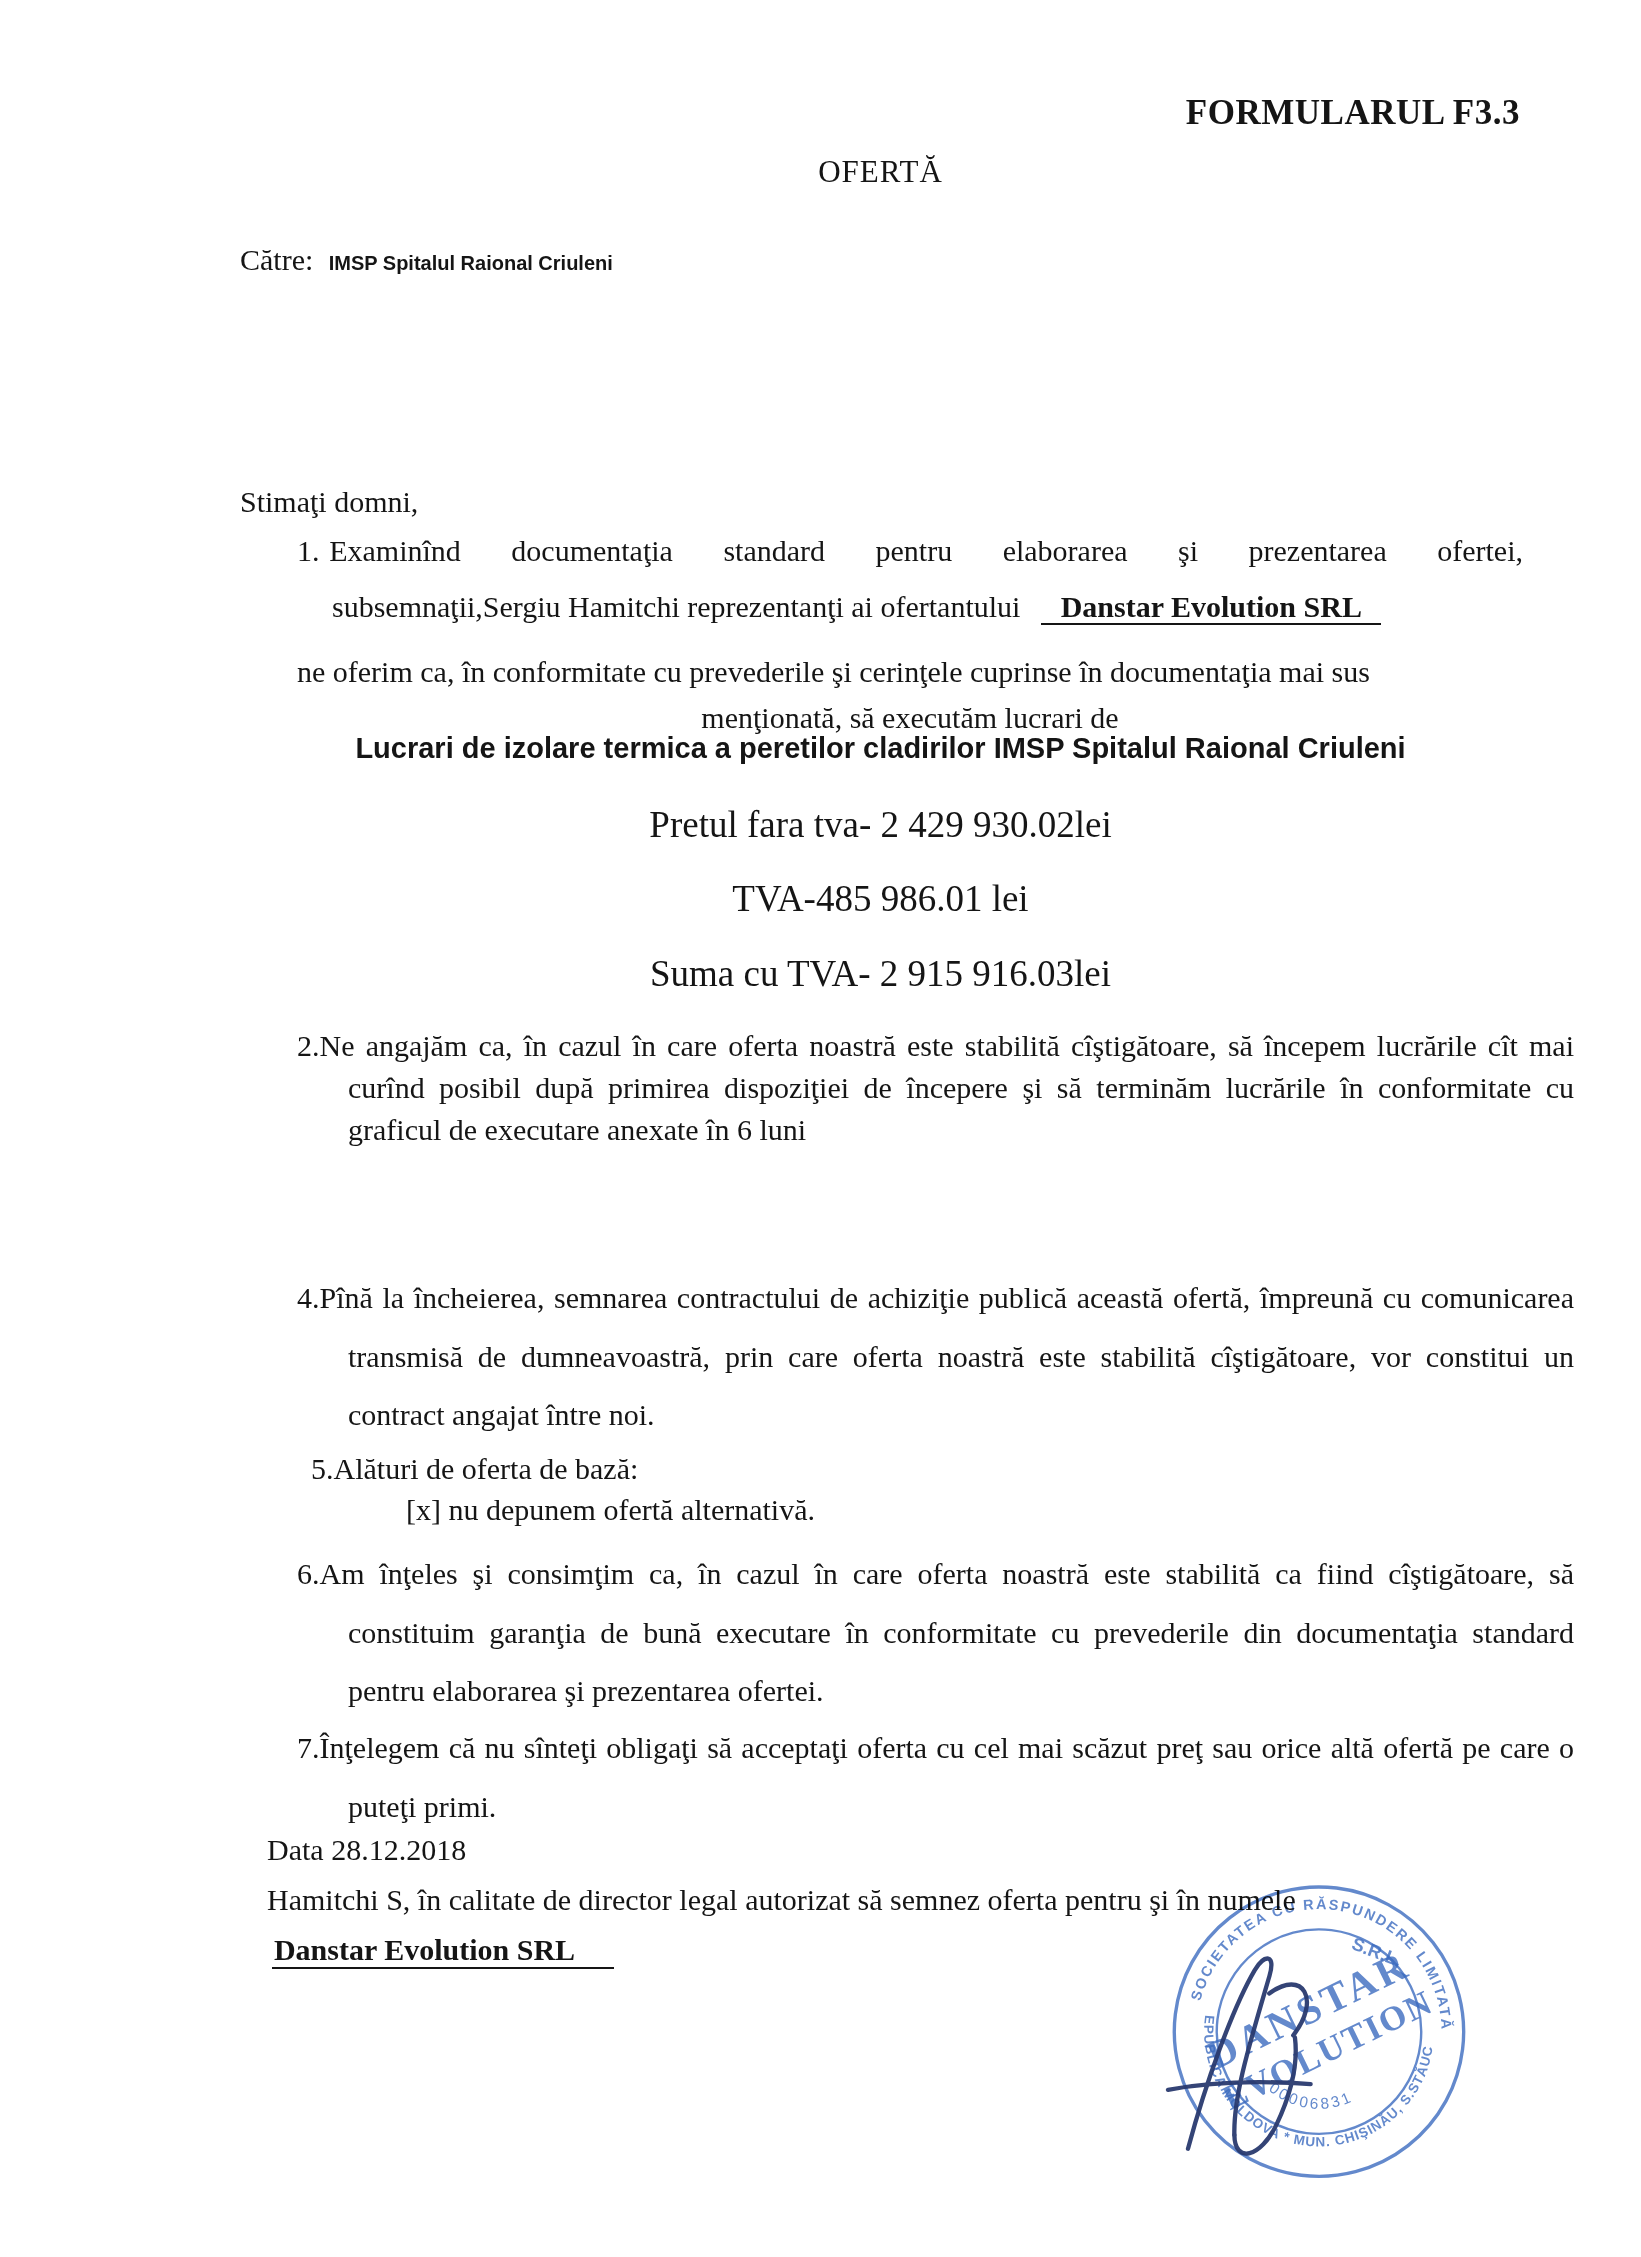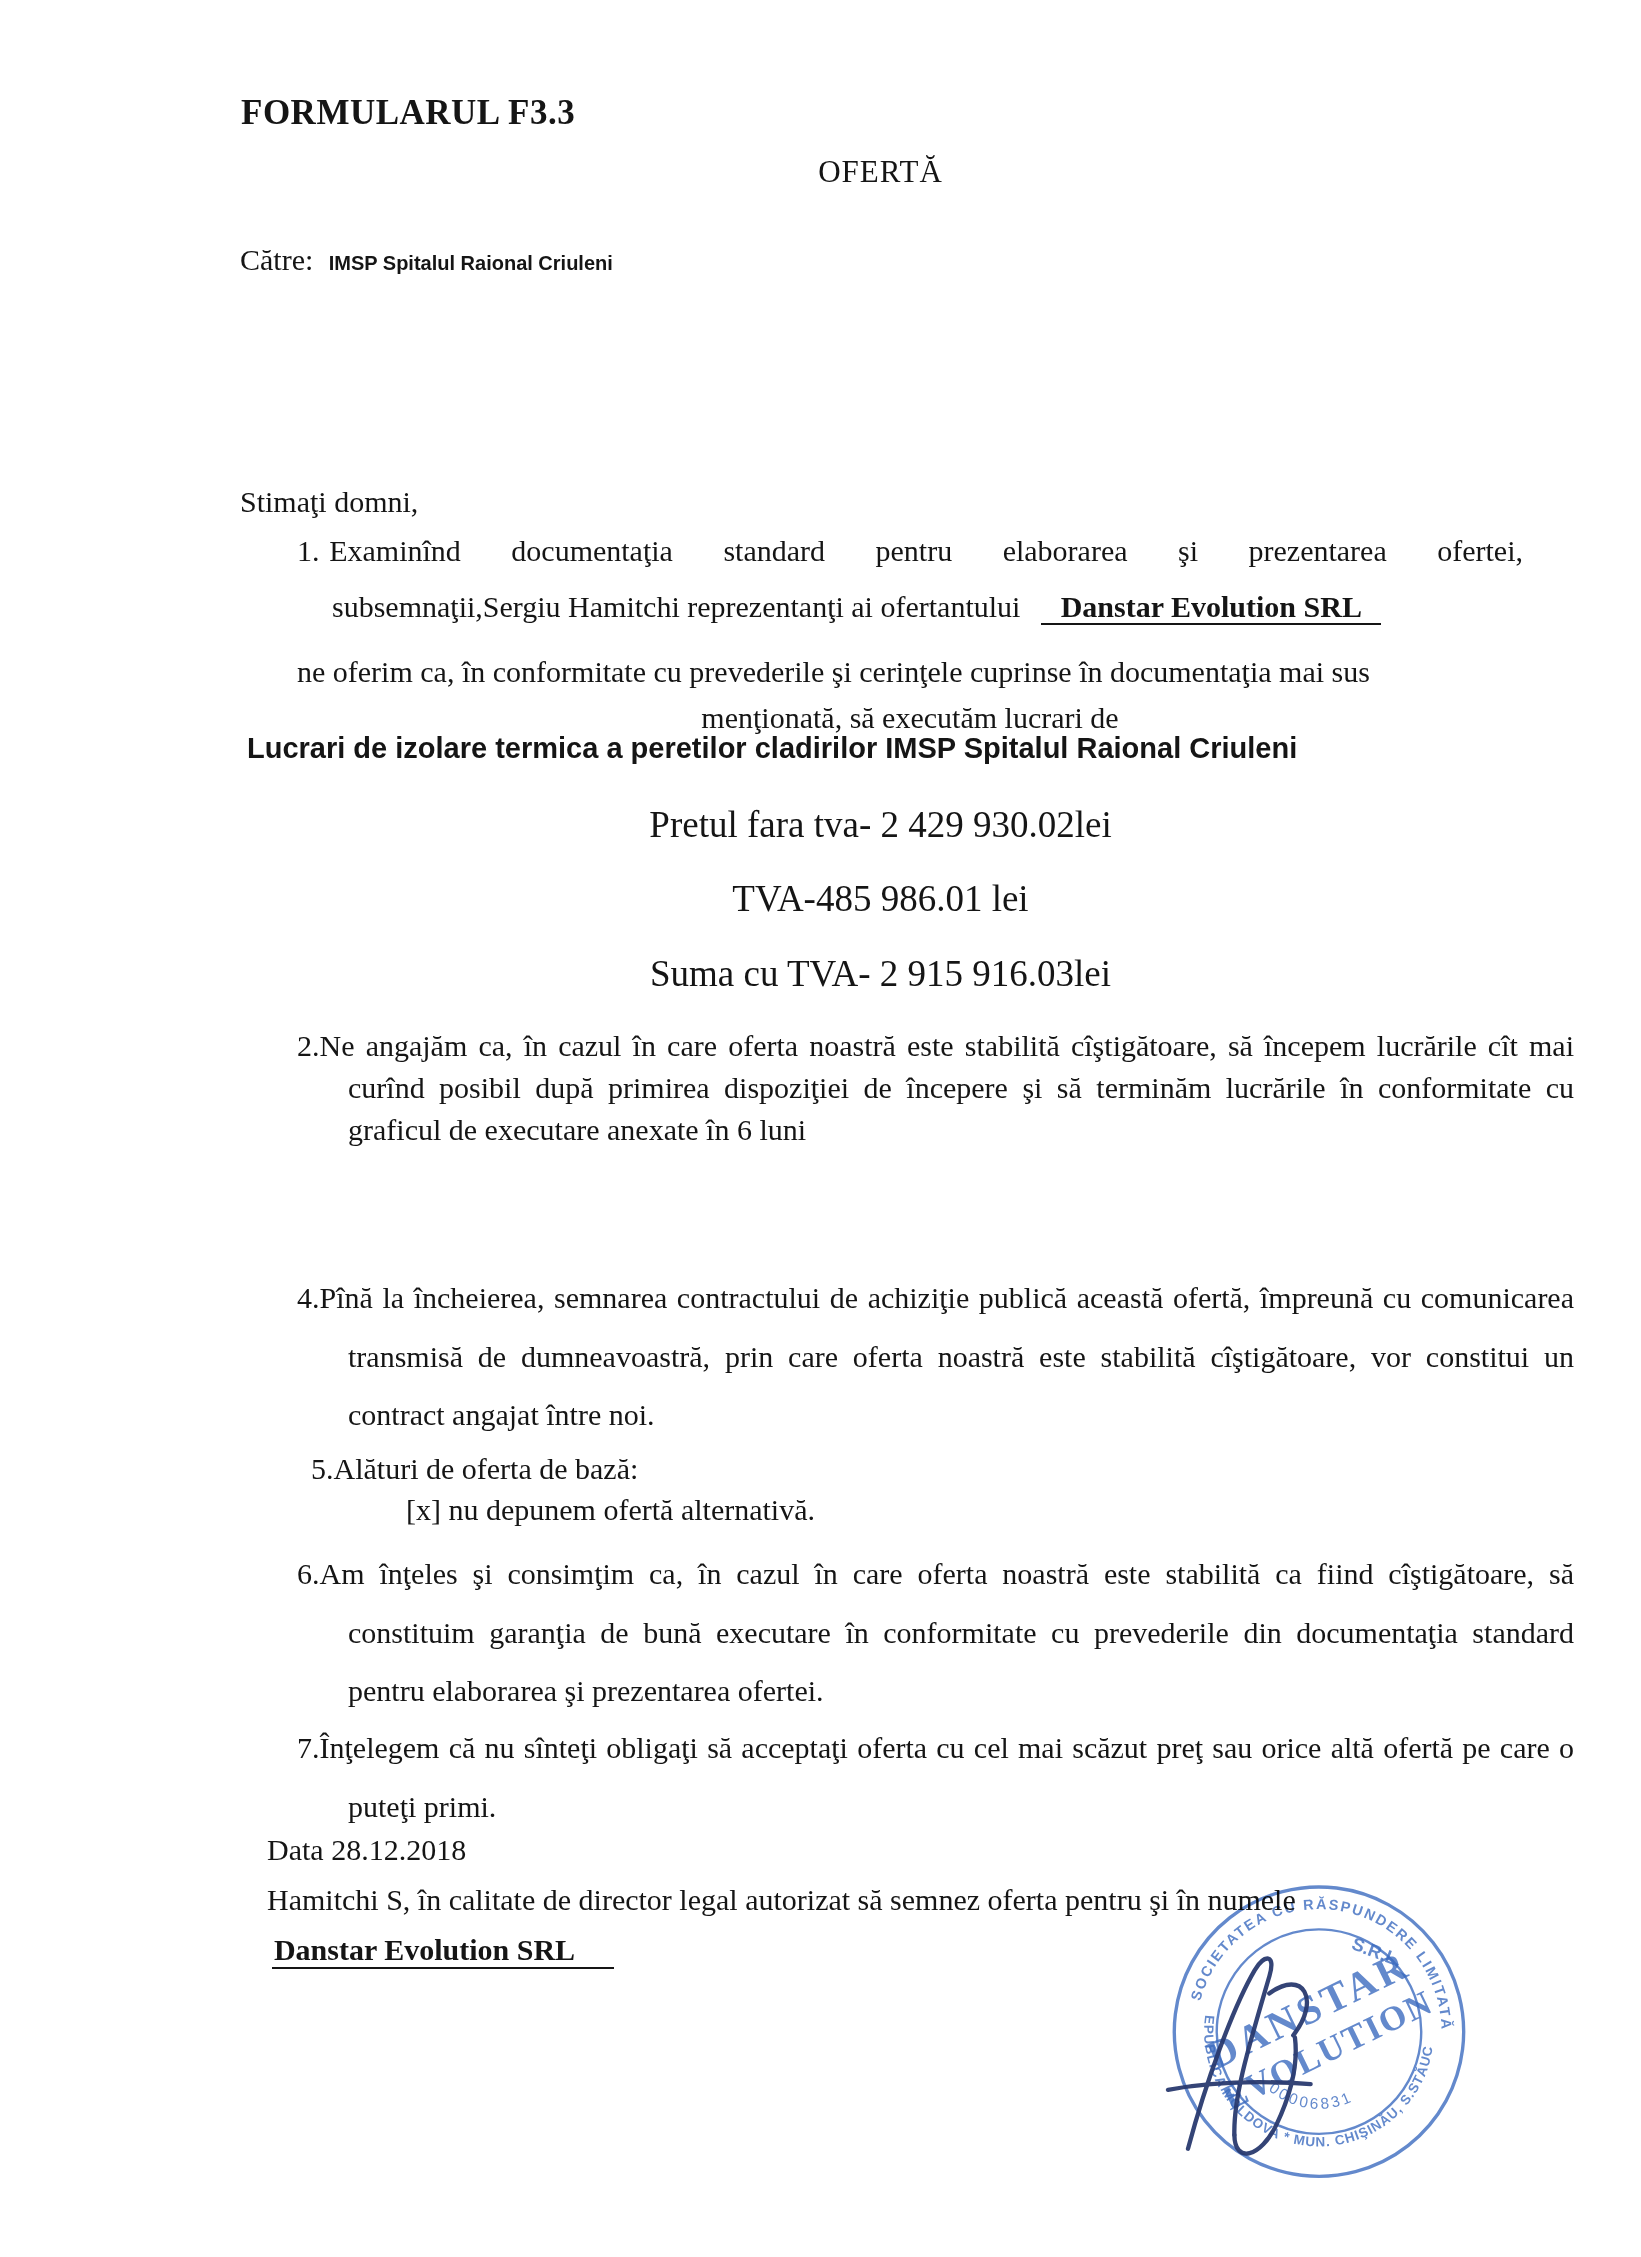--- a/index.html
+++ b/index.html
@@ -7,38 +7,38 @@
     position:relative;
     width:1641px;height:2257px;
     background:#ffffff;
     overflow:hidden;
     font-family:"Liberation Serif","DejaVu Serif",serif;
     font-size:30px;
     color:#151515;
   }
   .abs{position:absolute;}
 
-  .form-title{left:241px;top:93px;width:1279px;text-align:left;font-size:35px;font-weight:bold;letter-spacing:0.5px;}
+  .form-title{left:241px;top:93px;width:1279px;text-align:right;font-size:35px;font-weight:bold;letter-spacing:0.5px;}
   .doc-title{left:241px;top:154px;width:1279px;text-align:center;font-size:31px;font-weight:normal;letter-spacing:1px;}
 
   .addressee-row{left:240px;top:243px;}
   .addressee-name{font-family:"Liberation Sans","DejaVu Sans",sans-serif;font-weight:bold;font-size:20px;margin-left:15.4px;}
 
   .salutation{left:240px;top:485px;}
 
   .item1{left:297px;top:529px;width:1226px;line-height:1.48;}
   .item1-row1{display:flex;}
   .item1-num{margin-right:9.7px;white-space:nowrap;}
   .stretch{flex:1;text-align:justify;text-align-last:justify;}
   .item1-row2{margin-top:12px;padding-left:35px;}
   .company-underline{font-weight:bold;border-bottom:2.9px solid #151515;padding:0 19.3px;margin-left:21px;white-space:nowrap;}
   .item1-row3{margin-top:20px;}
   .item1-row4{margin-top:1.9px;text-align:center;}
 
-  .works-line{left:247px;top:732px;width:1279px;text-align:left;font-family:"Liberation Sans","DejaVu Sans",sans-serif;font-weight:bold;font-size:29px;}
+  .works-line{left:241px;top:732px;width:1279px;text-align:center;font-family:"Liberation Sans","DejaVu Sans",sans-serif;font-weight:bold;font-size:29px;}
 
   .price1{left:241px;top:803px;width:1279px;text-align:center;font-size:37px;}
   .price2{left:241px;top:877px;width:1279px;text-align:center;font-size:37px;}
   .price3{left:241px;top:952px;width:1279px;text-align:center;font-size:37px;}
 
   .para{width:1226px;padding-left:51px;text-indent:-51px;text-align:justify;}
   .item2{left:297px;top:1025px;line-height:1.40;}
   .item3{left:297px;top:1147px;line-height:1.40;}
   .item4{left:297px;top:1269px;line-height:1.95;}
   .item5-label{left:311px;top:1452px;}

